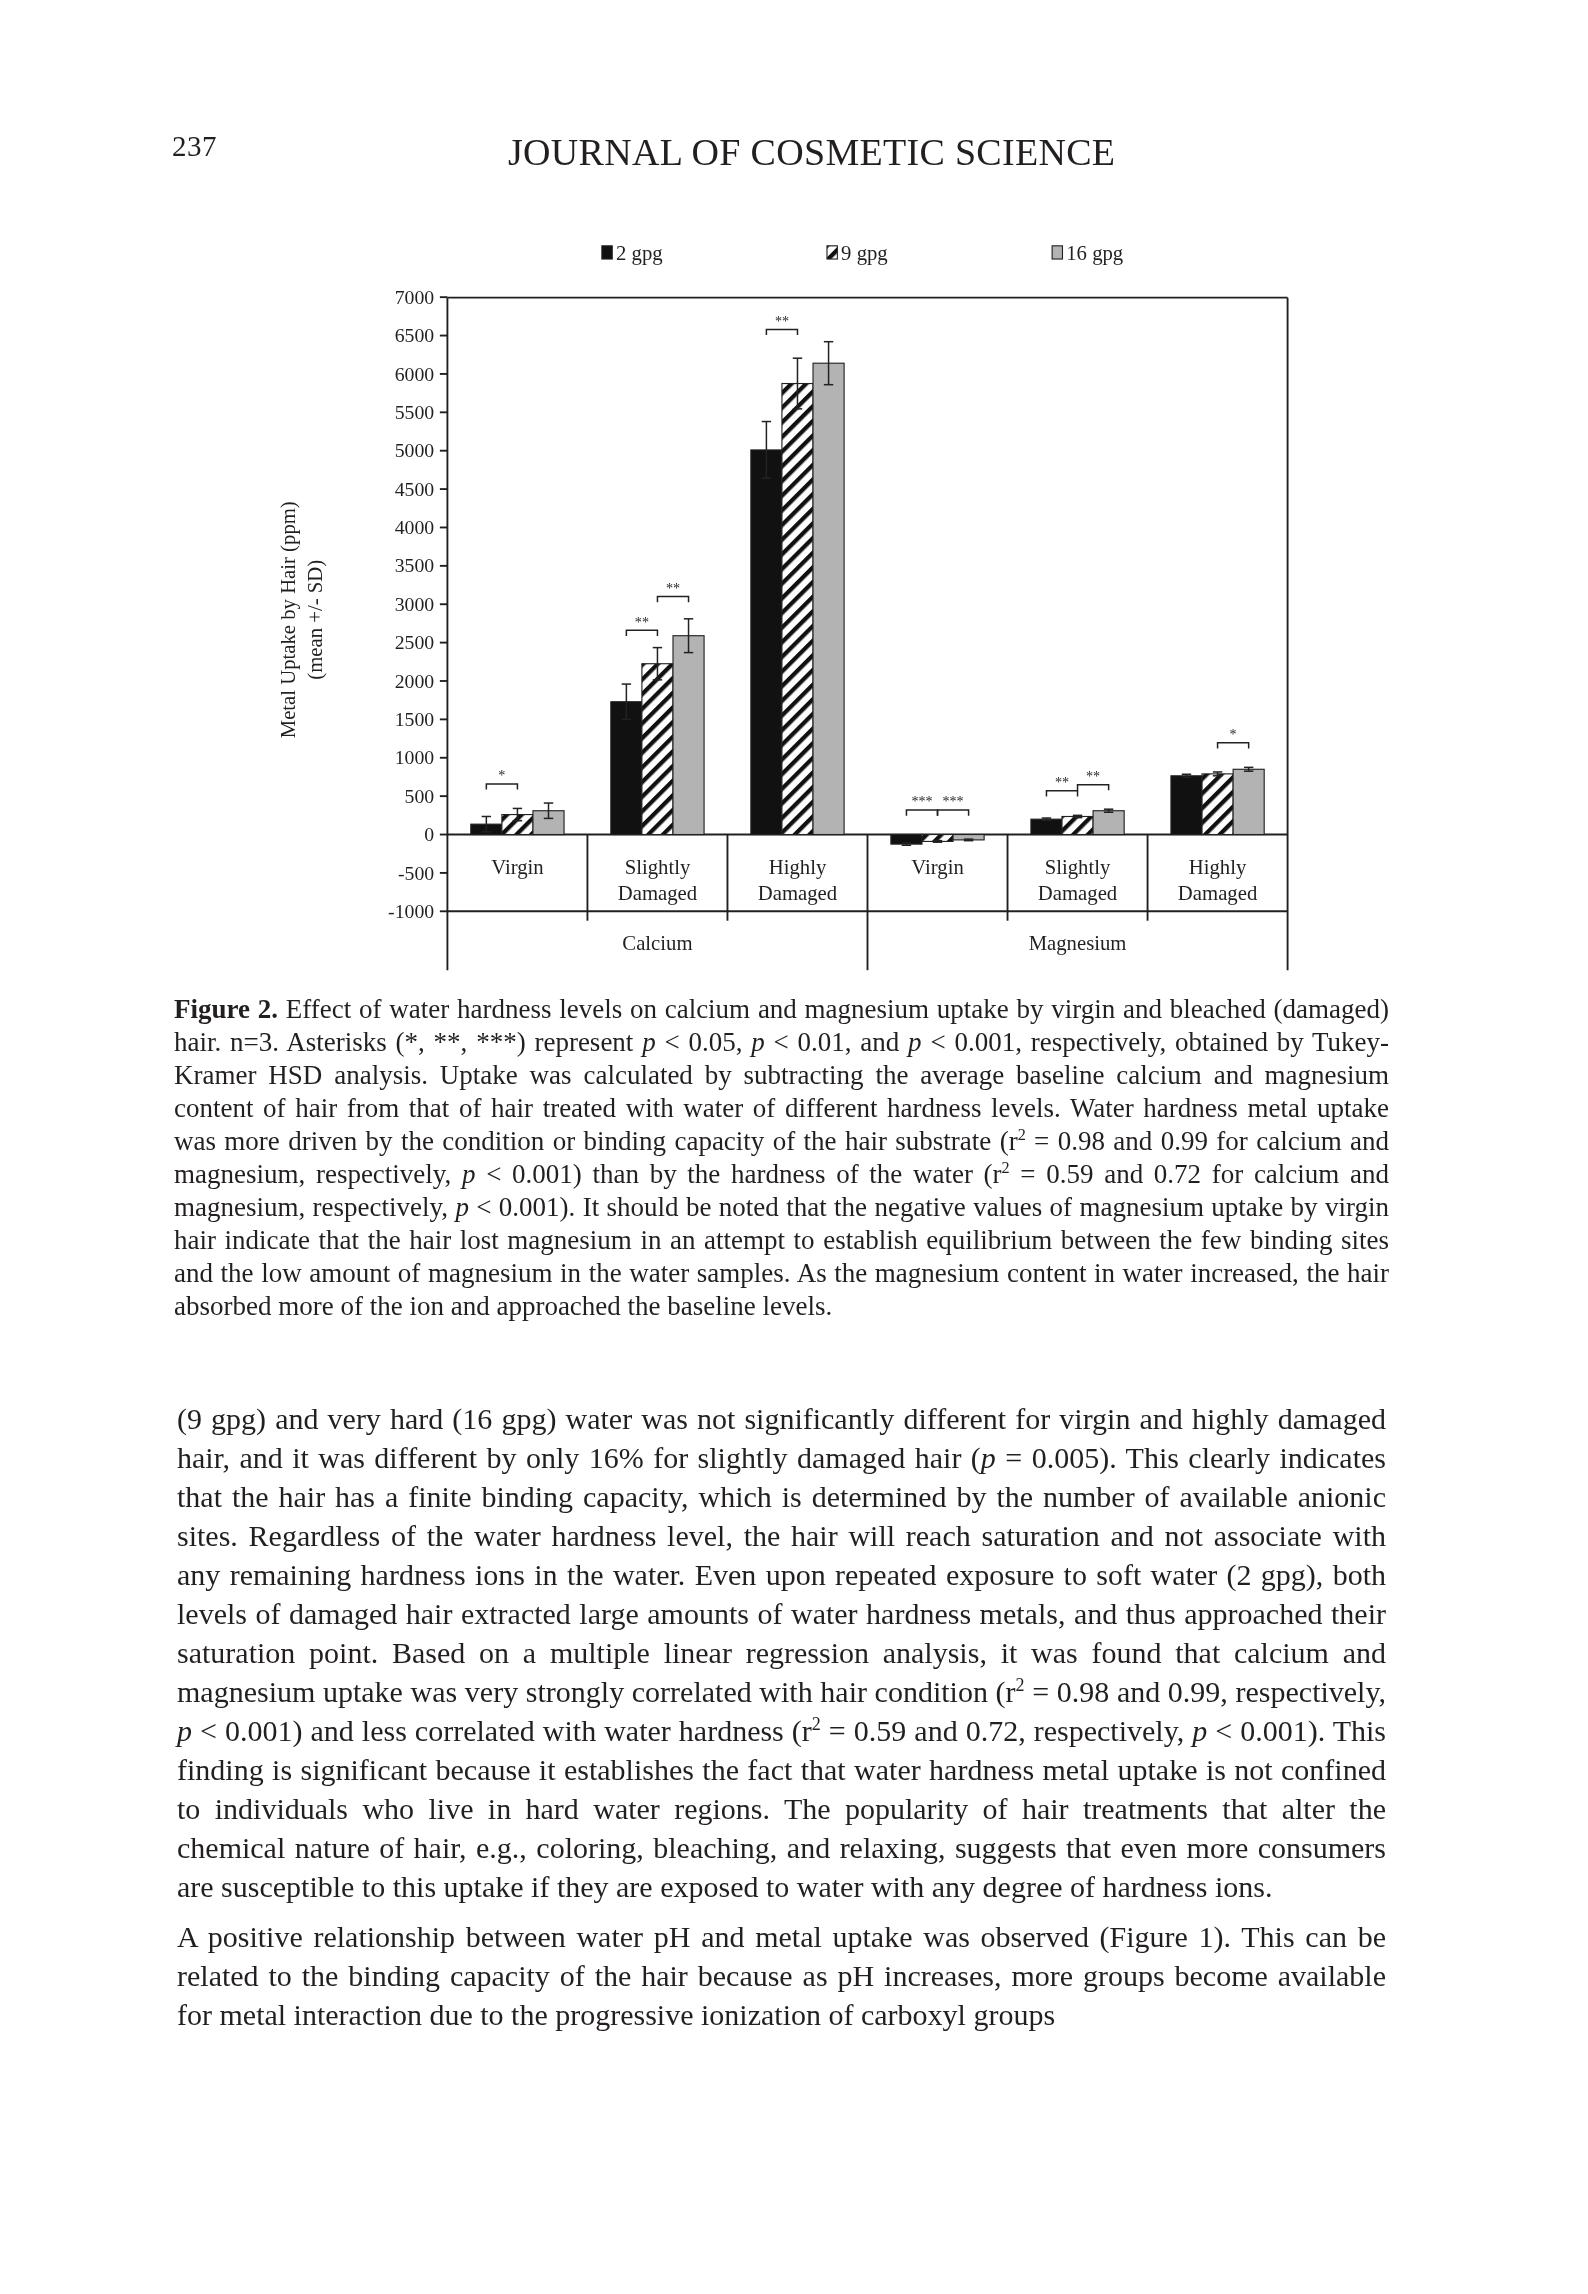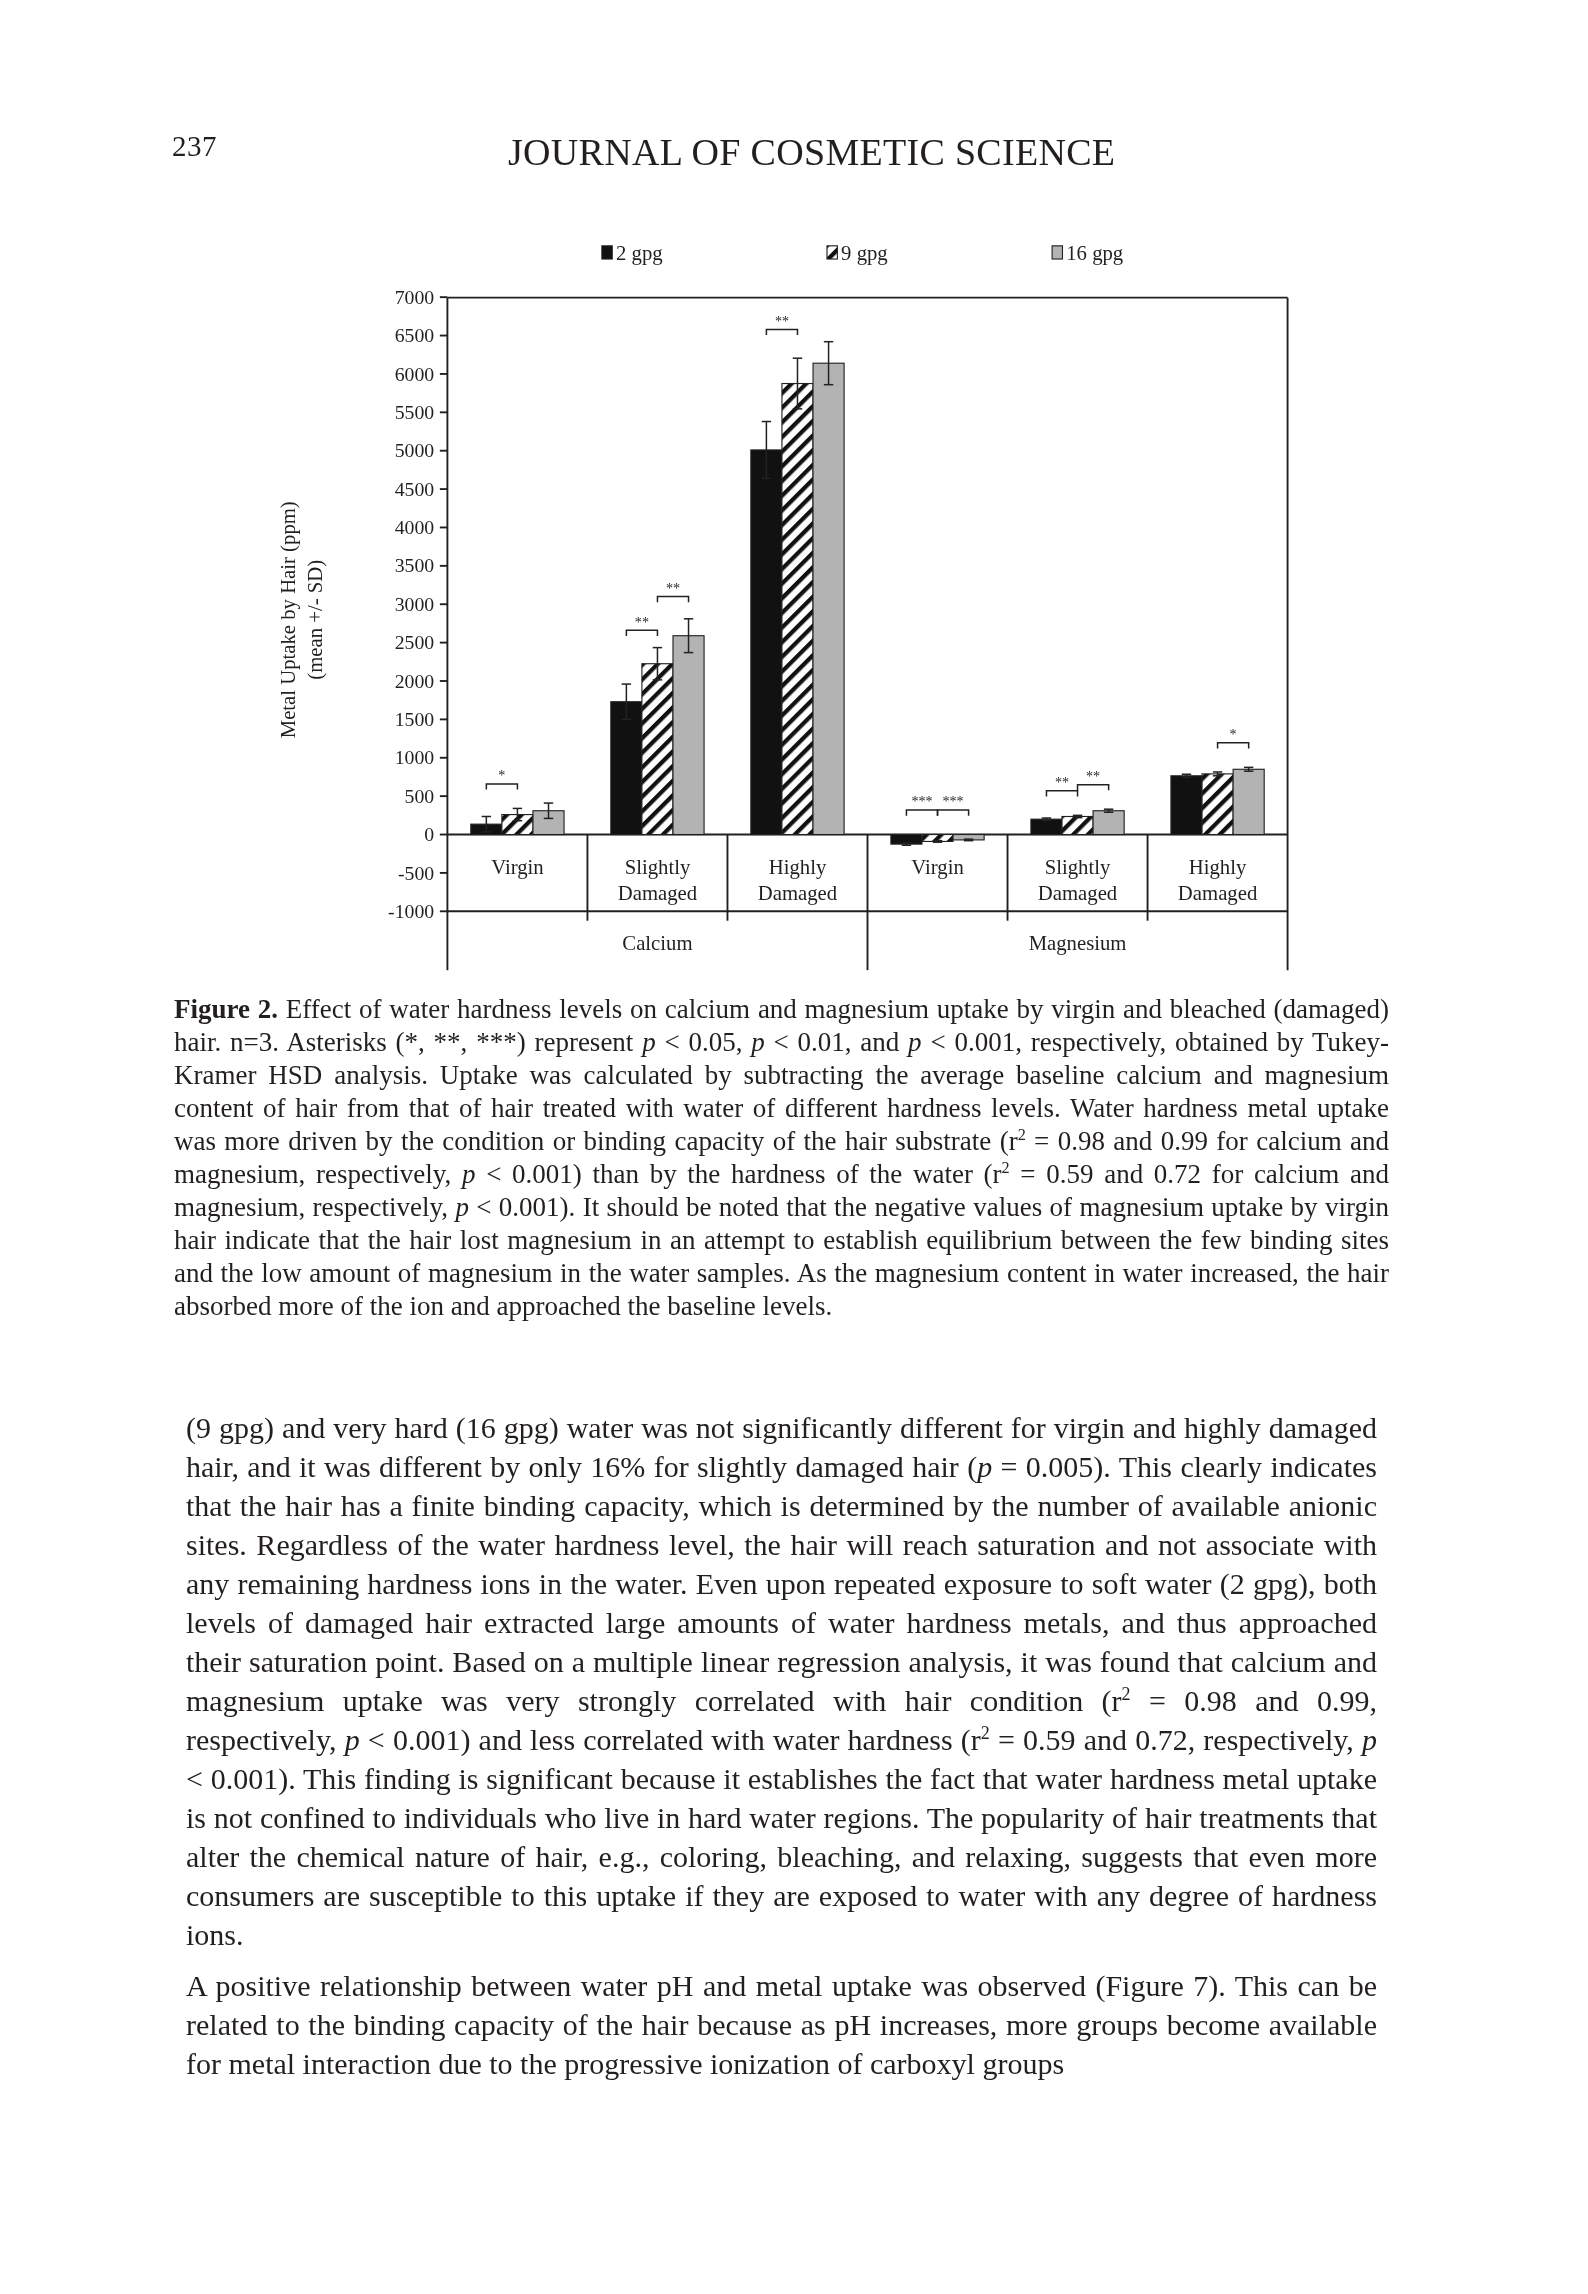--- a/index.html
+++ b/index.html
@@ -6,21 +6,21 @@
   body { width: 1589px; height: 2295px; position: relative; overflow: hidden;
          font-family: "Liberation Serif", "DejaVu Serif", serif; color: #231f20; }
   .page-num { position: absolute; left: 172px; top: 130px; font-size: 29px; letter-spacing: 0.5px; }
   .running-head { position: absolute; left: 508px; top: 130px; font-size: 38px; letter-spacing: 0.3px; }
   #chart { position: absolute; left: 0; top: 0; }
   .caption { position: absolute; left: 174px; top: 993px; width: 1215px; font-size: 27px;
              line-height: 33px; text-align: justify; }
   .caption .fig-label { font-weight: bold; }
   .body-text { position: absolute; left: 174px; top: 1396px; width: 1215px; font-size: 30px;
                line-height: 39px; text-align: justify; }
-  .body-text p { margin: 12px; }
+  .body-text p { margin: 3px; }
   .body-text p + p { margin-top: 11.3px; }
   .it { font-style: italic; }
   sup { font-size: 60%; line-height: 0; }
 </style>
 </head>
 <body>
 
 <div class="page-num">237</div>
 <div class="running-head">JOURNAL OF COSMETIC SCIENCE</div>
 
@@ -198,15 +198,15 @@
       <text x="1144" y="1009" font-size="22" font-family="&quot;Liberation Serif&quot;, &quot;DejaVu Serif&quot;, serif" fill="#231f20" text-anchor="middle">Magnesium</text>
     </g>
 </svg>
 
 <div class="caption">
   <span class="fig-label">Figure 2.</span><span id="caption-body"> Effect of water hardness levels on calcium and magnesium uptake by virgin and bleached (damaged) hair. n=3. Asterisks (*, **, ***) represent <span class="it">p</span> &lt; 0.05, <span class="it">p</span> &lt; 0.01, and <span class="it">p</span> &lt; 0.001, respectively, obtained by Tukey-Kramer HSD analysis. Uptake was calculated by subtracting the average baseline calcium and magnesium content of hair from that of hair treated with water of different hardness levels. Water hardness metal uptake was more driven by the condition or binding capacity of the hair substrate (r<sup>2</sup> = 0.98 and 0.99 for calcium and magnesium, respectively, <span class="it">p</span> &lt; 0.001) than by the hardness of the water (r<sup>2</sup> = 0.59 and 0.72 for calcium and magnesium, respectively, <span class="it">p</span> &lt; 0.001). It should be noted that the negative values of magnesium uptake by virgin hair indicate that the hair lost magnesium in an attempt to establish equilibrium between the few binding sites and the low amount of magnesium in the water samples. As the magnesium content in water increased, the hair absorbed more of the ion and approached the baseline levels.</span>
 </div>
 
 <div class="body-text">
   <p id="para1">(9 gpg) and very hard (16 gpg) water was not significantly different for virgin and highly damaged hair, and it was different by only 16% for slightly damaged hair (<span class="it">p</span> = 0.005). This clearly indicates that the hair has a finite binding capacity, which is determined by the number of available anionic sites. Regardless of the water hardness level, the hair will reach saturation and not associate with any remaining hardness ions in the water. Even upon repeated exposure to soft water (2 gpg), both levels of damaged hair extracted large amounts of water hardness metals, and thus approached their saturation point. Based on a multiple linear regression analysis, it was found that calcium and magnesium uptake was very strongly correlated with hair condition (r<sup>2</sup> = 0.98 and 0.99, respectively, <span class="it">p</span> &lt; 0.001) and less correlated with water hardness (r<sup>2</sup> = 0.59 and 0.72, respectively, <span class="it">p</span> &lt; 0.001). This finding is significant because it establishes the fact that water hardness metal uptake is not confined to individuals who live in hard water regions. The popularity of hair treatments that alter the chemical nature of hair, e.g., coloring, bleaching, and relaxing, suggests that even more consumers are susceptible to this uptake if they are exposed to water with any degree of hardness ions.</p>
-  <p>A positive relationship between water pH and metal uptake was observed (Figure 7). This can be related to the binding capacity of the hair because as pH increases, more groups become available for metal interaction due to the progressive ionization of carboxyl groups</p>
+  <p>A positive relationship between water pH and metal uptake was observed (Figure 1). This can be related to the binding capacity of the hair because as pH increases, more groups become available for metal interaction due to the progressive ionization of carboxyl groups</p>
 </div>
 
 
 </body></html>

